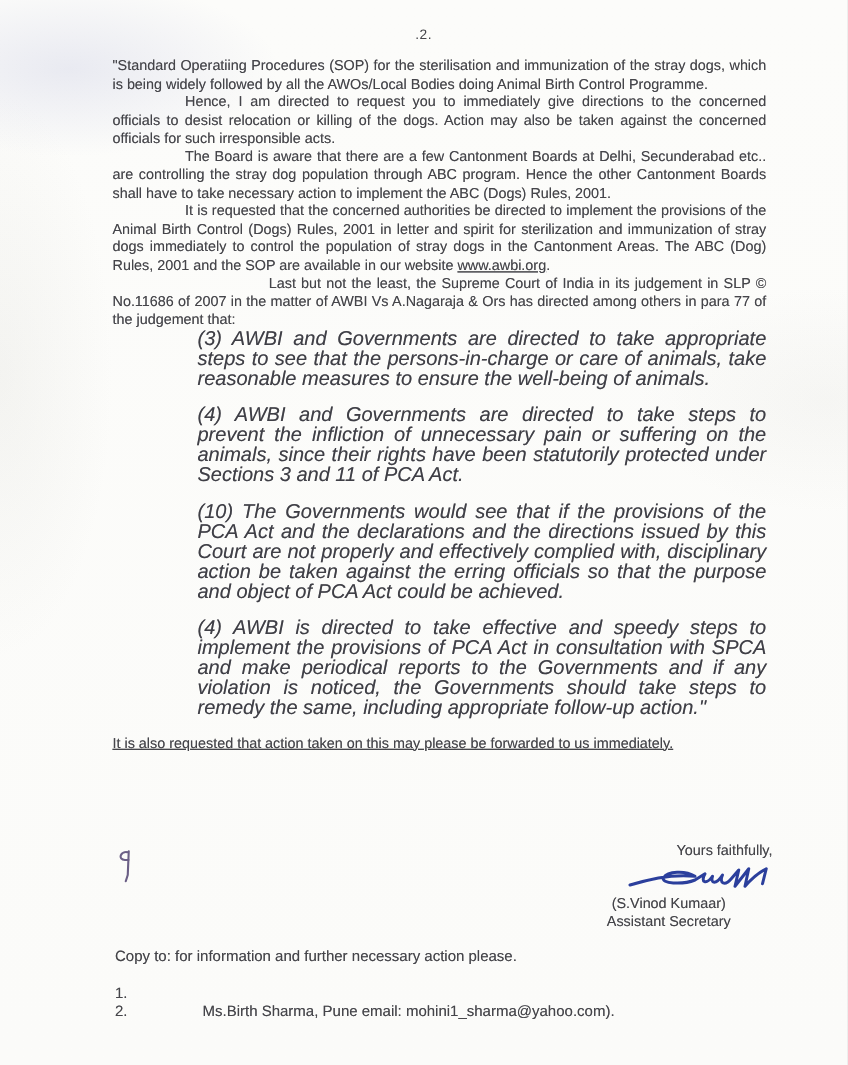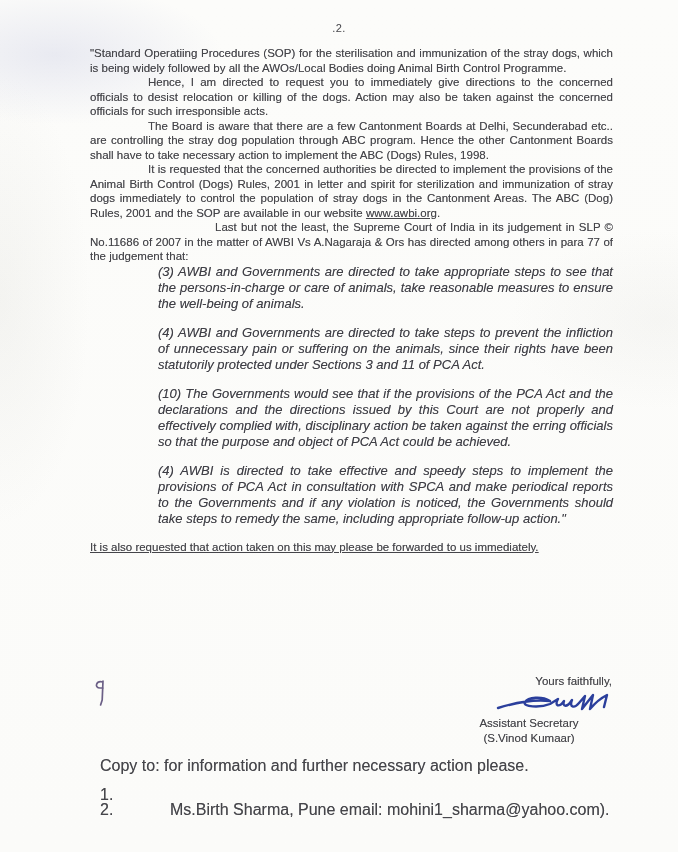--- a/index.html
+++ b/index.html
@@ -29,76 +29,76 @@
   .body p { margin:0; }
   .p-sop   { margin-bottom:18px; }
   .p-ind   { text-indent:58px; }
   .p-hence { margin-bottom:12px; }
   .p-board { margin-bottom:9px;  }
   .p-req   { margin-bottom:7px;  }
   .p-sc    { text-indent:125px; margin-bottom:9px; }
   .link    { text-decoration:underline;margin-top:40px; }
   .quote {
     font-style:italic;
-    font-size:13px; line-height:16px;
+    font-size:16px; line-height:16px;
     margin:0 0 13px 68px !important;
     color:#3f3f46;
     text-shadow:0 0 0.5px rgba(60,60,70,0.5);
   }
   .closing { margin-top:10px !important; text-align:left;text-decoration:underline; }
   .signoff {
-    position:absolute; top:674px; right:64px; width:170px;
+    position:absolute; top:674px; right:58px; width:170px;
     text-align:center; font-size:11.5px; line-height:15px;
     text-shadow:0 0 0.5px rgba(70,70,75,0.55);
   }
   .signoff .vale { text-align:right; padding-right:2px; }
   .sig-svg { display:block; margin:1px 0 0 auto; }
   .pen-mark { position:absolute; left:92px; top:678px; }
   .copyto {
-    position:absolute; left:100px; top:758px; width:523px;
-    font-size:16px; line-height:15px; text-align:left;
+    position:absolute; left:92px; top:758px; width:523px;
+    font-size:12px; line-height:15px; text-align:left;
     text-shadow:0 0 0.5px rgba(70,70,75,0.55);
   }
   .copy-list { margin-top:14px; }
   .copy-row { display:flex; }
   .copy-row .num { width:70px; flex:0 0 70px; }
 </style>
 </head>
 <body>
 
 <div class="page">
 
   <div class="pagenum">.2.</div>
 
   <div class="body">
     <p class="p-sop">"Standard Operatiing Procedures (SOP) for the sterilisation and immunization of the stray dogs, which is being widely followed by all the AWOs/Local Bodies doing Animal Birth Control Programme.</p>
     <p class="p-ind p-hence">Hence, I am directed to request you to immediately give directions to the concerned officials to desist relocation or killing of the dogs. Action may also be taken against the concerned officials for such irresponsible acts.</p>
-    <p class="p-ind p-board">The Board is aware that there are a few Cantonment Boards at Delhi, Secunderabad etc.. are controlling the stray dog population through ABC program. Hence the other Cantonment Boards shall have to take necessary action to implement the ABC (Dogs) Rules, 1998.</p>
+    <p class="p-ind p-board">The Board is aware that there are a few Cantonment Boards at Delhi, Secunderabad etc.. are controlling the stray dog population through ABC program. Hence the other Cantonment Boards shall have to take necessary action to implement the ABC (Dogs) Rules, 2001.</p>
     <p class="p-ind p-req"><span>It is requested that the concerned authorities be directed to implement the provisions of the Animal Birth Control (Dogs) Rules, 2001 in letter and spirit for sterilization and immunization of stray dogs immediately to control the population of stray dogs in the Cantonment Areas. The ABC (Dog) Rules, 2001 and the SOP are available in our website </span><span class="link">www.awbi.org</span><span>.</span></p>
     <p class="p-sc">Last but not the least, the Supreme Court of India in its judgement in SLP © No.11686 of 2007 in the matter of AWBI Vs A.Nagaraja &amp; Ors has directed among others in para 77 of the judgement that:</p>
 
     <p class="quote">(3) AWBI and Governments are directed to take appropriate steps to see that the persons-in-charge or care of animals, take reasonable measures to ensure the well-being of animals.</p>
     <p class="quote">(4) AWBI and Governments are directed to take steps to prevent the infliction of unnecessary pain or suffering on the animals, since their rights have been statutorily protected under Sections 3 and 11 of PCA Act.</p>
     <p class="quote">(10) The Governments would see that if the provisions of the PCA Act and the declarations and the directions issued by this Court are not properly and effectively complied with, disciplinary action be taken against the erring officials so that the purpose and object of PCA Act could be achieved.</p>
     <p class="quote">(4) AWBI is directed to take effective and speedy steps to implement the provisions of PCA Act in consultation with SPCA and make periodical reports to the Governments and if any violation is noticed, the Governments should take steps to remedy the same, including appropriate follow-up action."</p>
 
     <p class="closing">It is also requested that action taken on this may please be forwarded to us immediately.</p>
   </div>
 
   <svg class="pen-mark" width="18" height="34" viewBox="0 0 18 34">
     <path d="M11 4 C 4 2, 2 10, 8 10 L 11 10 M11 3 L 10.2 22 M10.2 22 l -1.6 5" fill="none" stroke="#6b5f86" stroke-width="1.7" stroke-linecap="round"></path>
   </svg>
 
   <div class="signoff">
     <div class="vale">Yours faithfully,</div>
     <svg class="sig-svg" width="118" height="26" viewBox="0 0 118 26">
       <path d="M2 18 C 18 13, 36 9, 54 11 C 46 6, 32 7, 29 12 C 26 17, 44 18, 54 14 L 62 9 C 58 16, 63 18, 68 11 C 66 17, 71 18, 76 10 C 73 17, 78 19, 83 13 L 89 6 L 86 19 L 97 5 L 94 19 C 100 12, 105 8, 111 5 L 108 17" fill="none" stroke="#2b3f9c" stroke-width="2.4" stroke-linecap="round" stroke-linejoin="round"></path>
     </svg>
+    <div>(S.Vinod Kumaar)</div>
     <div>Assistant Secretary</div>
-    <div>(S.Vinod Kumaar)</div>
   </div>
 
   <div class="copyto">
     <div>Copy to: for information and further necessary action please.</div>
     <div class="copy-list">
       <div class="copy-row">
         <span class="num">1.</span>
       </div>
       <div class="copy-row">
         <span class="num">2.</span>

